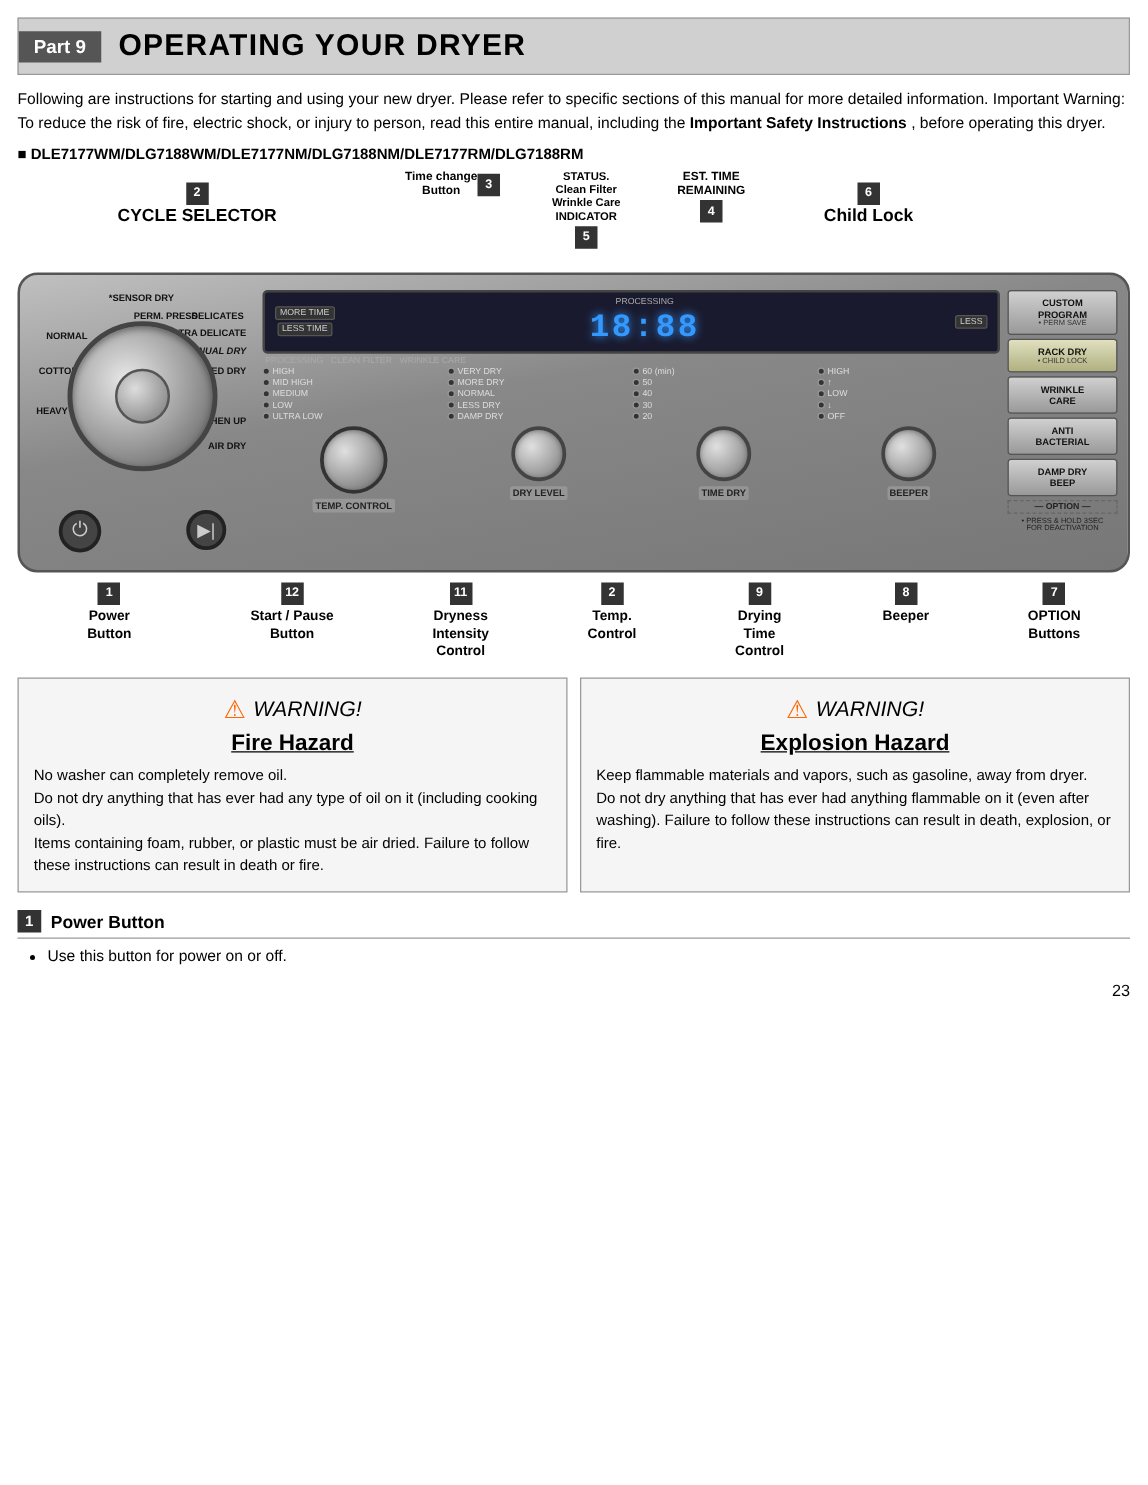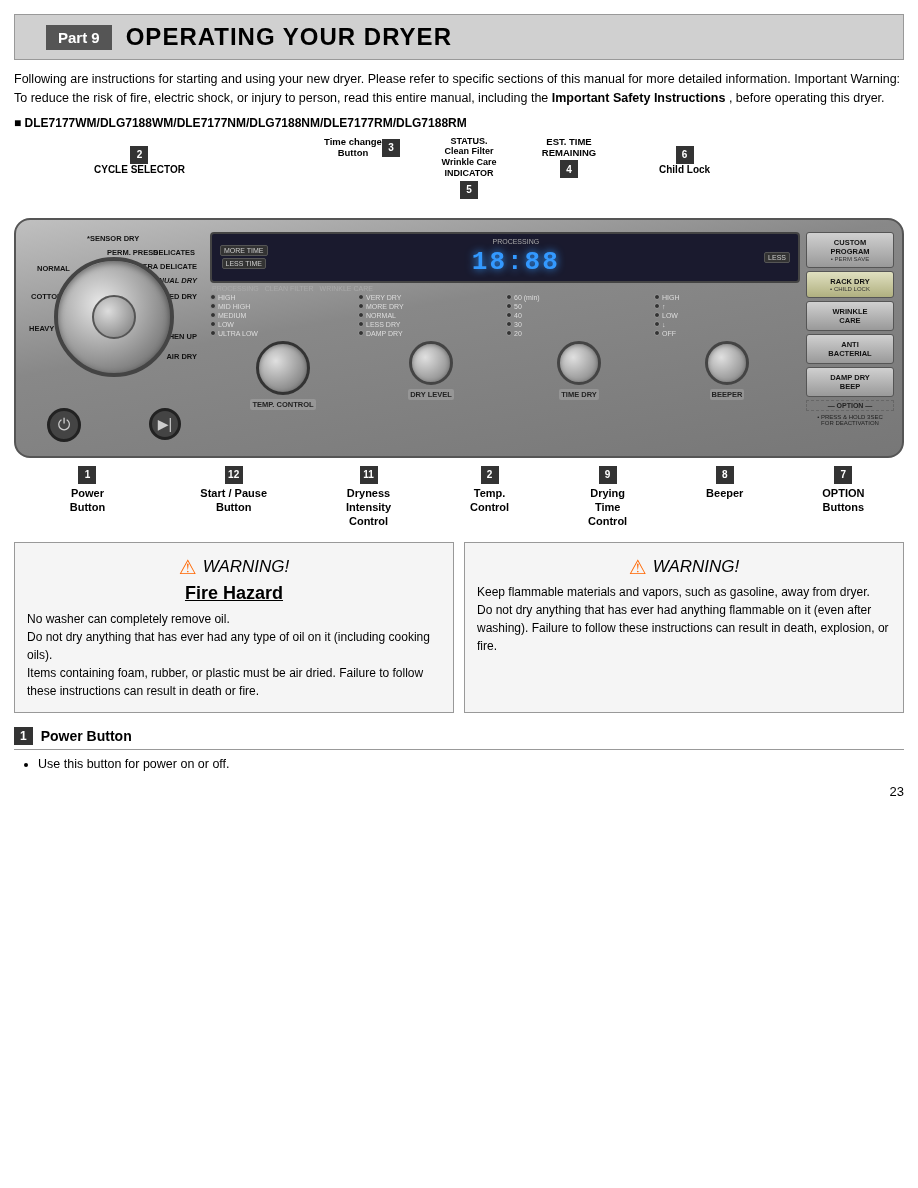--- a/index.html
+++ b/index.html
@@ -9,21 +9,21 @@
       background: #fff;
       font-family: Arial, sans-serif;
       font-size: 13px;
       color: #000;
     }
     
     .header {
       display: flex;
       align-items: center;
       background: #d0d0d0;
-      padding: 8px 31px;
+      padding: 8px 0;
       margin: 14px 14px 0 14px;
       border: 1px solid #999;
     }
     .header-part {
       background: #555;
       color: #fff;
       font-weight: bold;
       font-size: 15px;
       padding: 4px 12px;
       margin-right: 14px;
@@ -132,21 +132,21 @@
       height: 18px;
       background: #333;
       color: #fff;
       font-size: 10px;
       font-weight: bold;
       display: flex;
       align-items: center;
       justify-content: center;
     }
     .callout-text {
-      font-size: 10px;
+      font-size: 14px;
       font-weight: bold;
       text-align: center;
       line-height: 1.2;
     }
     
     .full-panel {
       background: linear-gradient(170deg, #c0c0c0 0%, #888 40%, #777 100%);
       border: 2px solid #555;
       border-radius: 16px;
       padding: 12px 8px 8px;
@@ -675,20 +675,21 @@
       Do not dry anything that has ever had any type of oil on it (including cooking oils).<br>
       Items containing foam, rubber, or plastic must be air dried. Failure to follow these instructions can result in death or fire.
     </div>
   </div>
 
   <div class="warning-box">
     <div class="warning-header">
       <span class="warn-icon-tri">⚠</span>
       <span class="warning-title">WARNING!</span>
     </div>
+    <div class="warning-subtitle">Explosion Hazard</div>
     <div class="warning-text">
       Keep flammable materials and vapors, such as gasoline, away from dryer.<br>
       Do not dry anything that has ever had anything flammable on it (even after washing). Failure to follow these instructions can result in death, explosion, or fire.
     </div>
   </div>
 </div>
 
 <div class="section-header">
   <div class="section-num-box">1</div>
   <div class="section-title">Power Button</div>

